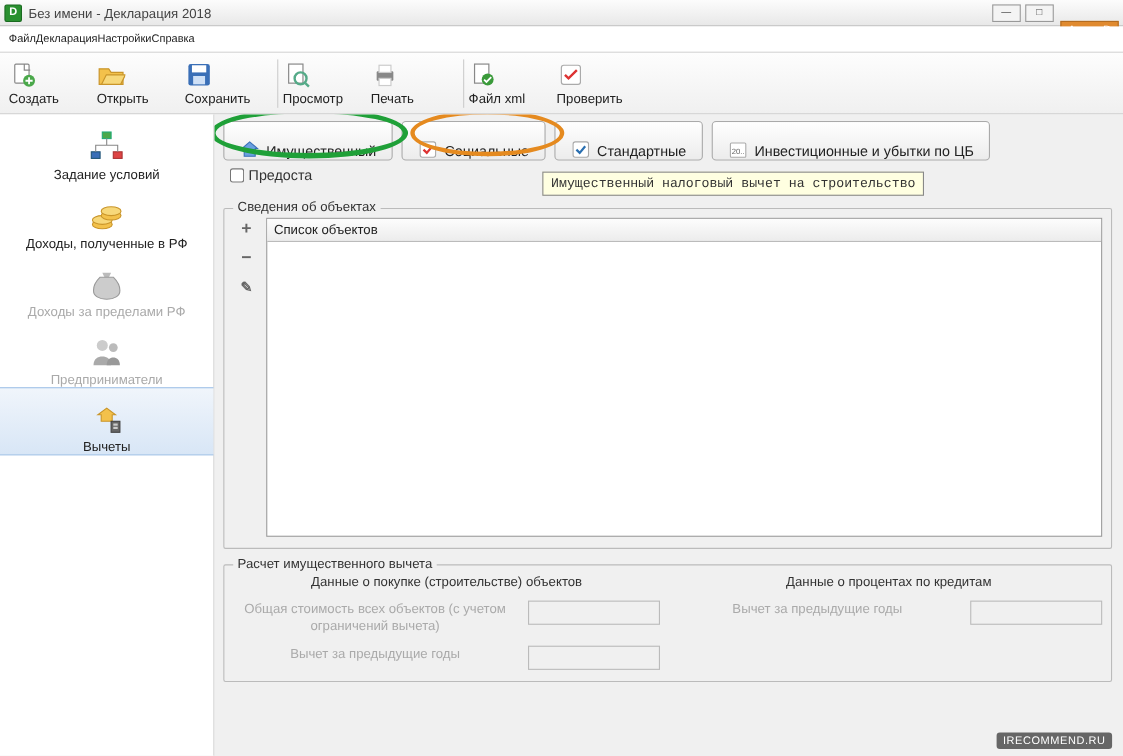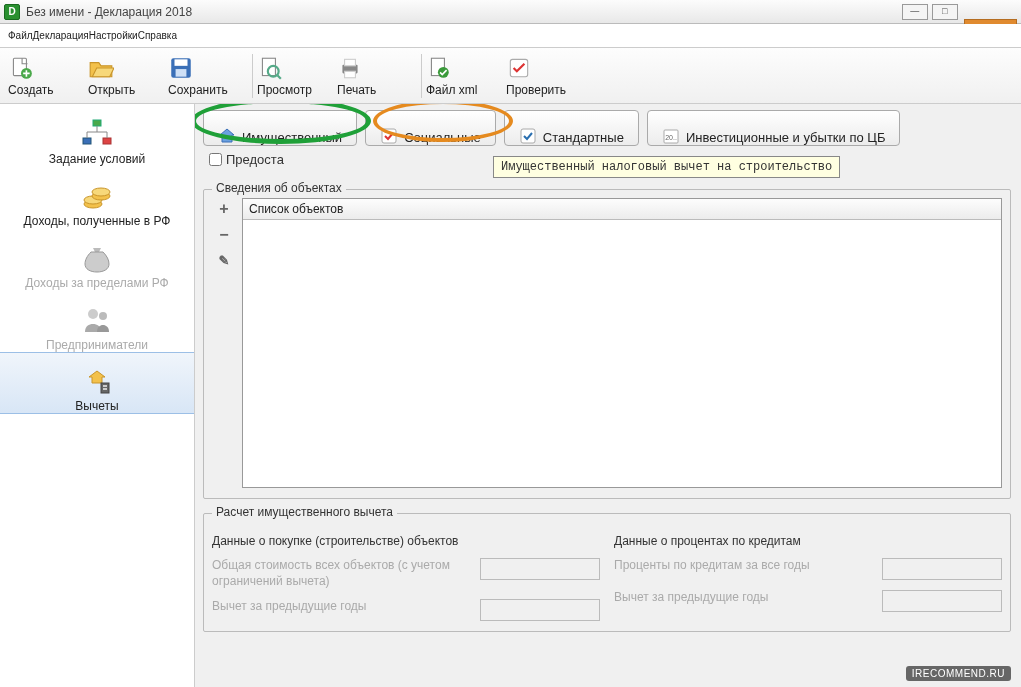--- a/index.html
+++ b/index.html
@@ -230,21 +230,22 @@
     background: linear-gradient(#fdfdfd,#ececec);
     border-bottom: 1px solid #bbb;
     padding: 3px 6px;
     font-size: 12px;
     color: #222;
   }
   .listbody { flex: 1; }
   .calcrow {
     display: flex;
     gap: 14px;
-    margin-top: 12px;
+    margin-top: 0;
+    text-align: center;
   }
   .calc-col {
     flex: 1;
     display: flex;
     flex-direction: column;
     gap: 10px;
   }
   .calc-col .small-legend {
     font-size: 12px;
     color: #333;
@@ -473,24 +474,20 @@
               <div class="fieldbox"></div>
             </div>
             <div class="fieldrow">
               <div class="fieldlbl">Вычет за предыдущие годы</div>
               <div class="fieldbox"></div>
             </div>
           </div>
           <div class="calc-col">
             <div class="small-legend">Данные о процентах по кредитам</div>
             <div class="fieldrow">
-              <div class="fieldlbl">Проценты по кредитам за все годы</div>
-              <div class="fieldbox"></div>
-            </div>
-            <div class="fieldrow">
               <div class="fieldlbl">Вычет за предыдущие годы</div>
               <div class="fieldbox"></div>
             </div>
           </div>
         </div>
       </div>
 
     </div>
   </div>
 

